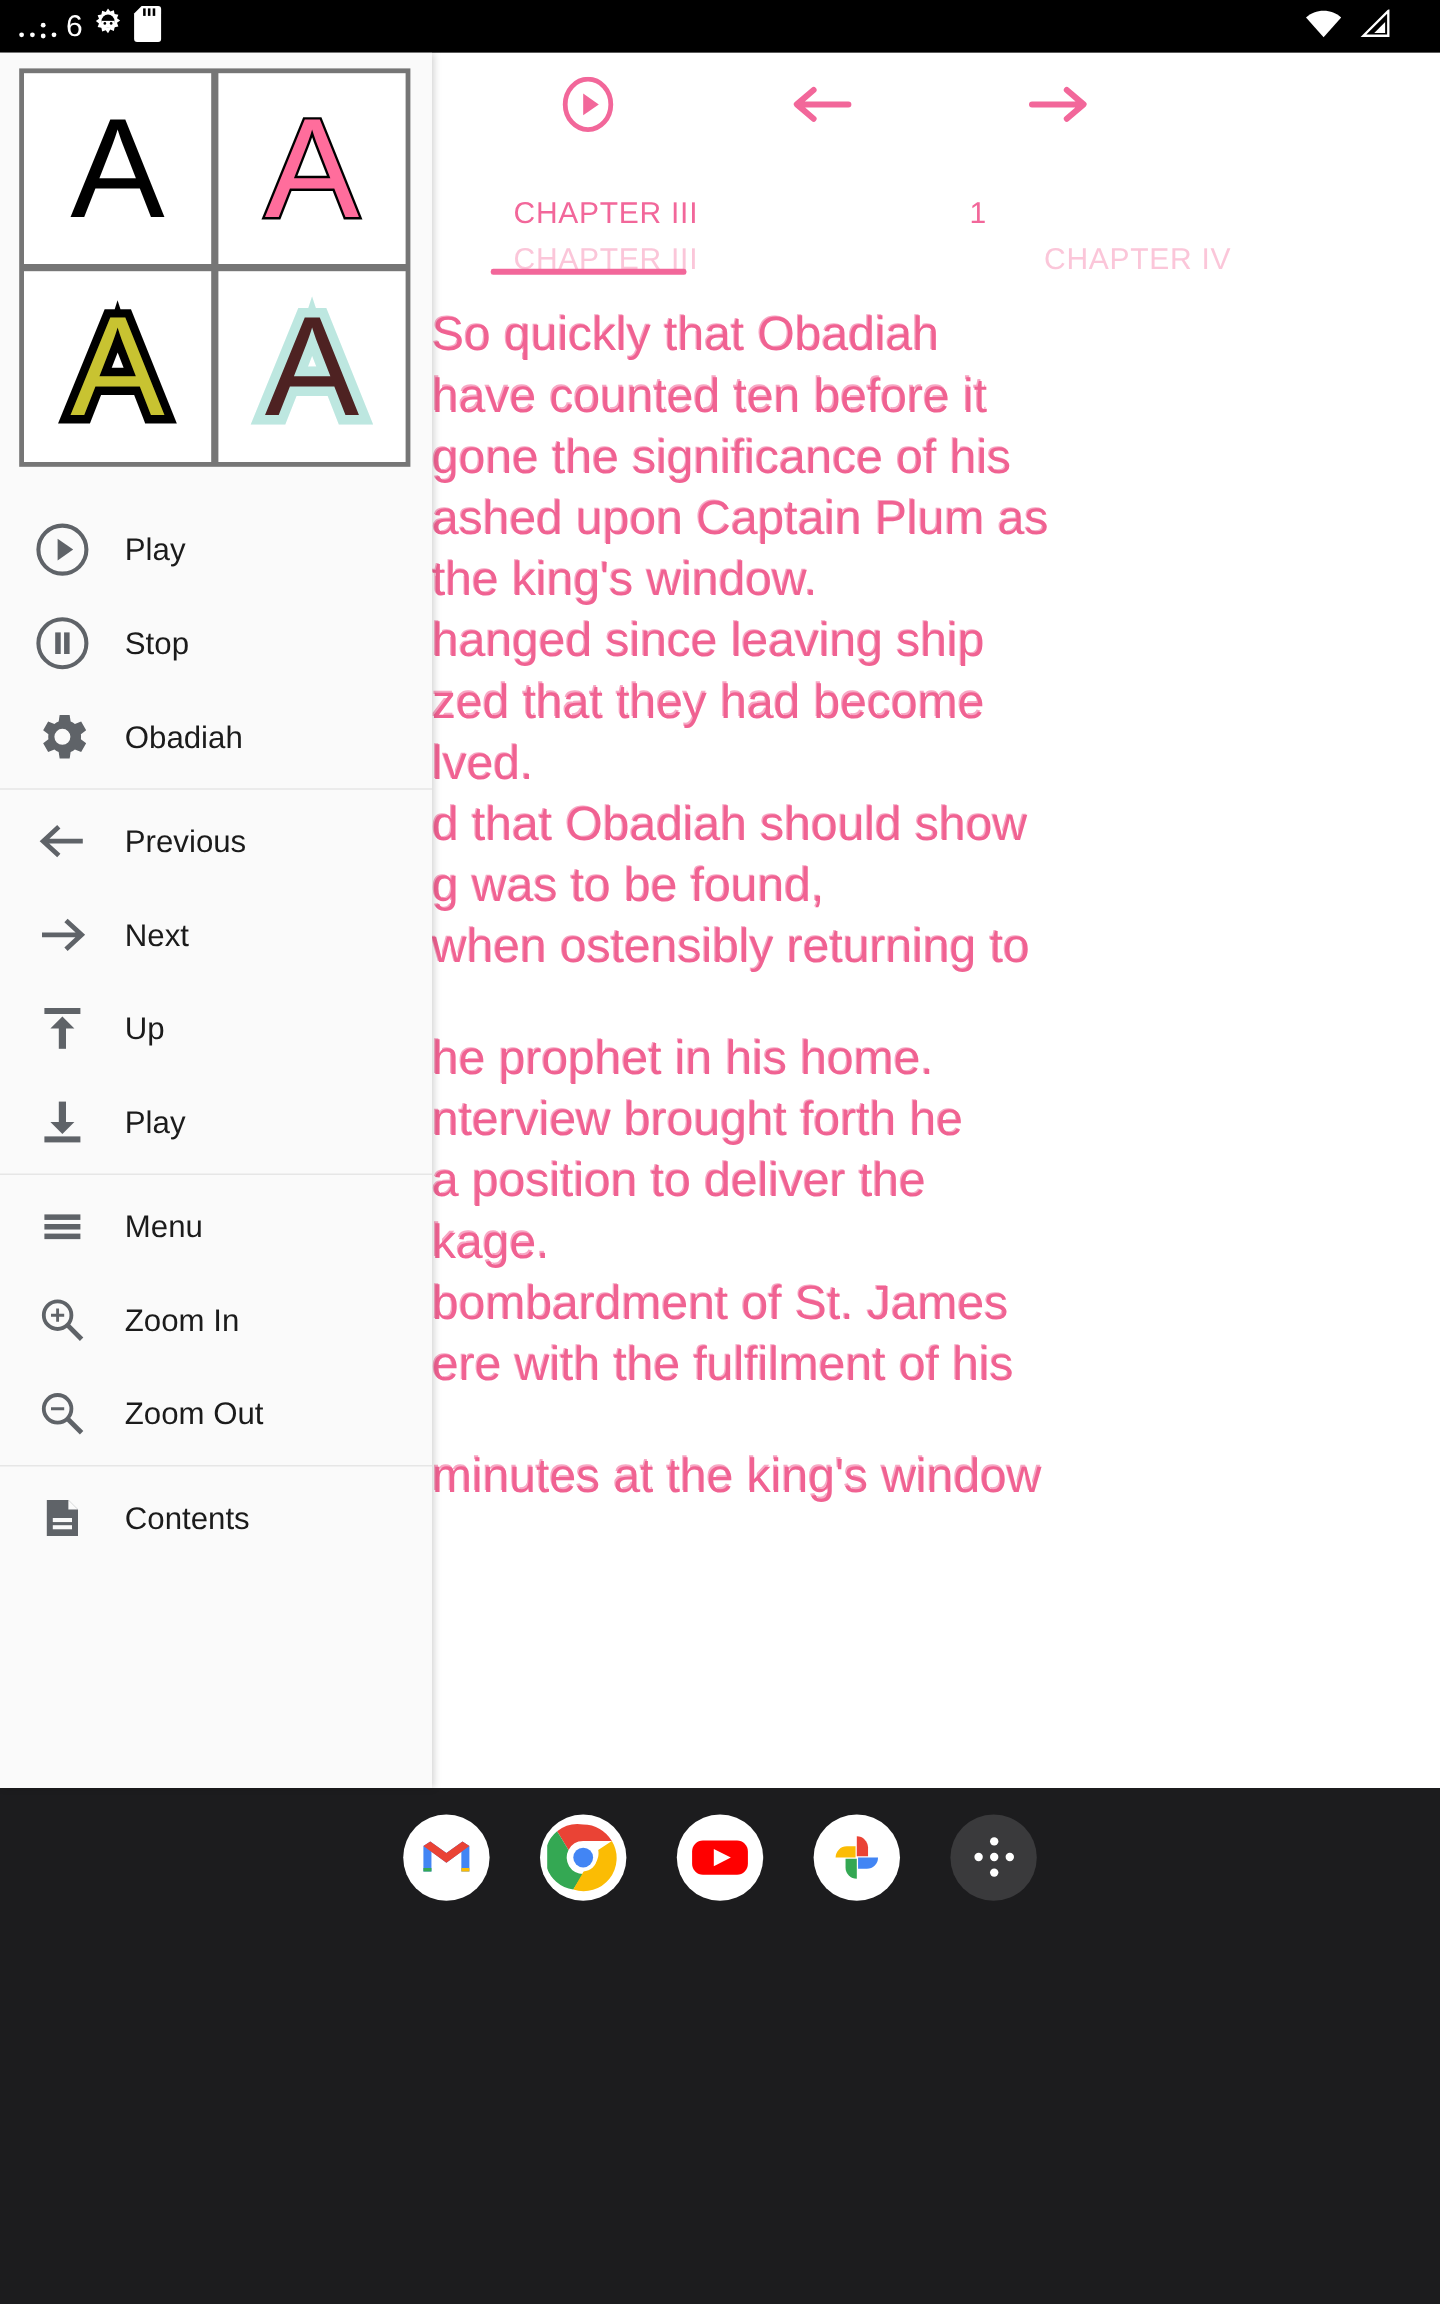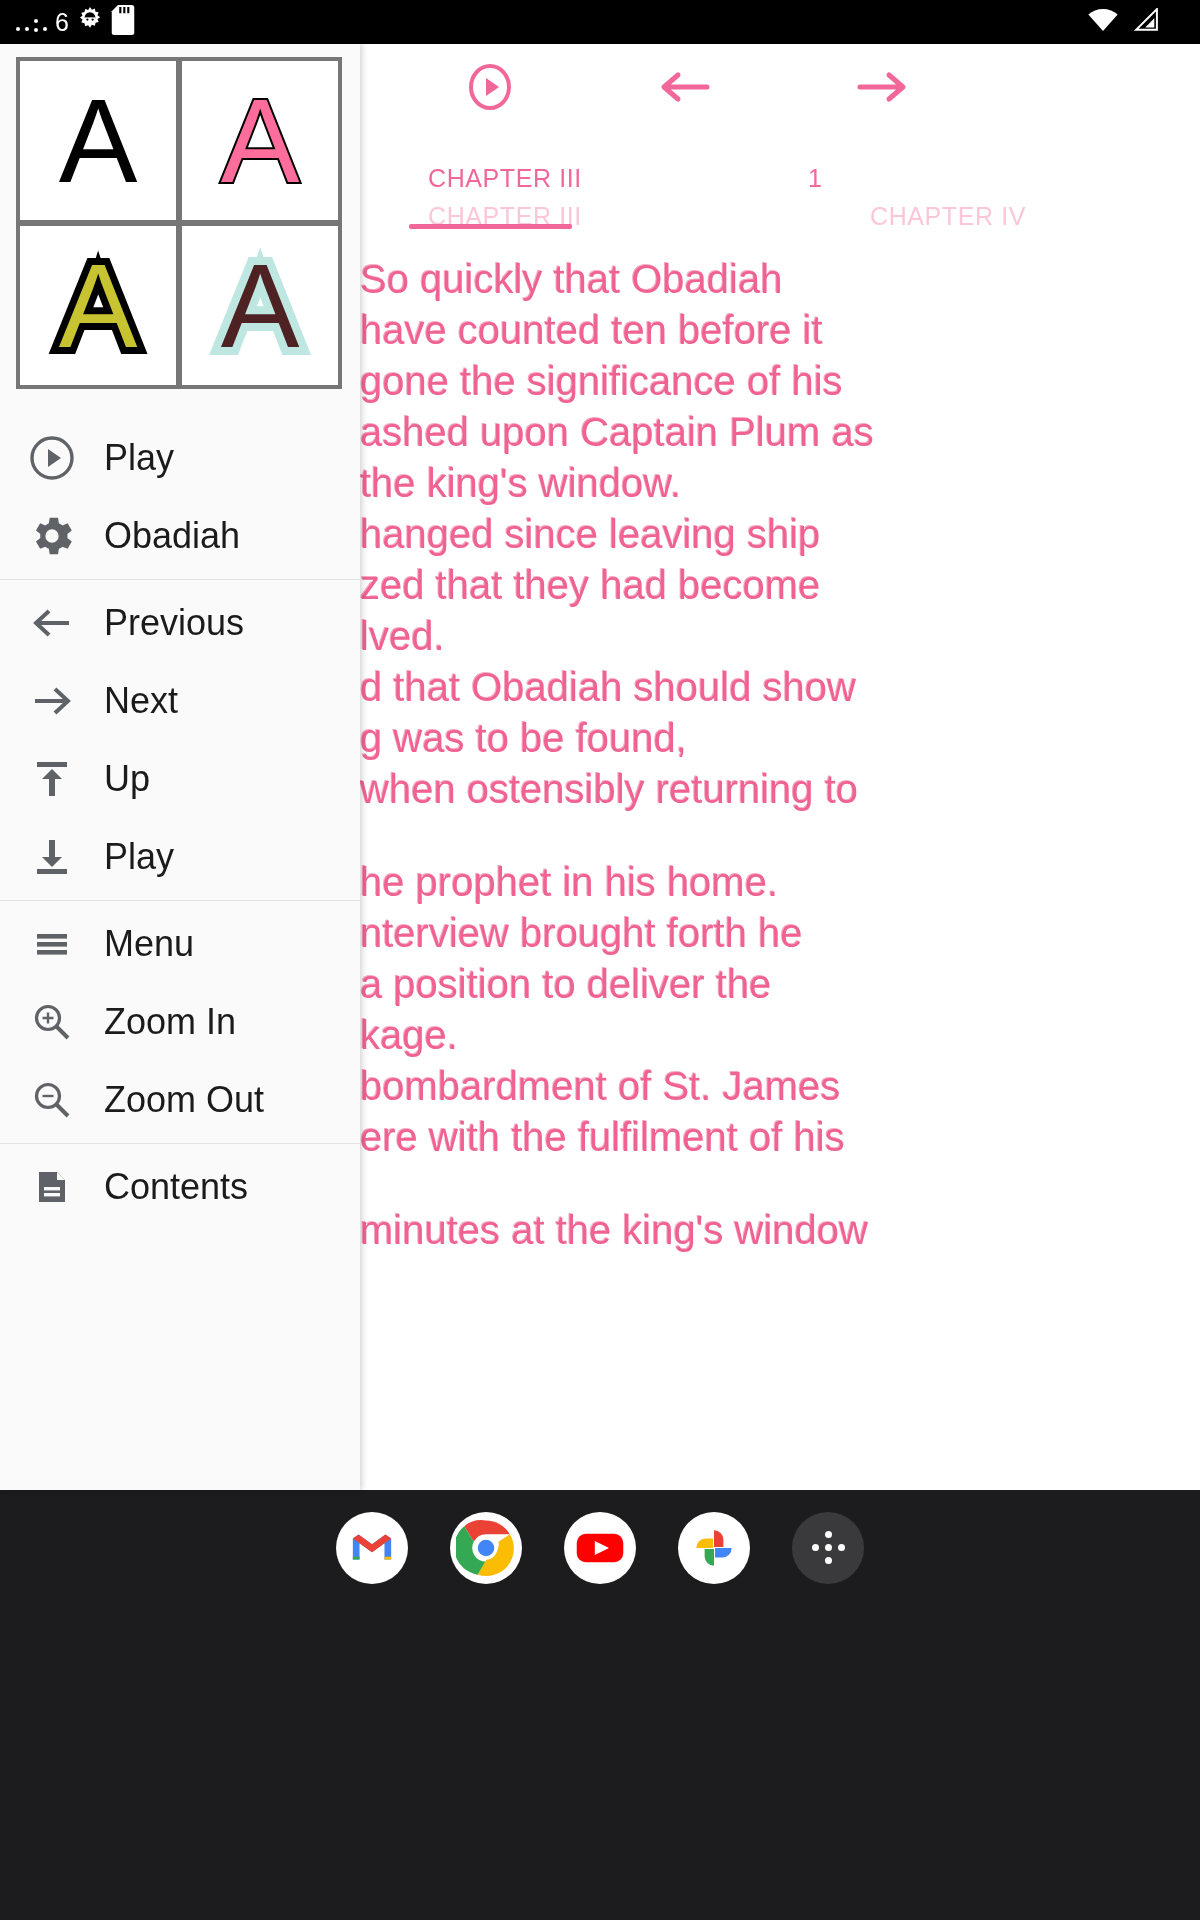--- a/index.html
+++ b/index.html
@@ -99,21 +99,21 @@
   .glyph-mint   { color: #4e2222; -webkit-text-stroke: 16px #bde7e0; paint-order: stroke fill; }
 
   .menu { position: absolute; left: 0; top: 375px; width: 360px; }
   .menu-item {
     position: relative; height: 78px; display: flex; align-items: center;
   }
   .menu-icon {
     width: 104px; min-width: 104px; display: flex;
     align-items: center; justify-content: center;
   }
-  .menu-label { font-size: 36px; color: #1b1b1b; }
+  .menu-label { font-size: 26px; color: #1b1b1b; }
   .divider { height: 1px; background: #e2e2e2; margin: 4px 0; }
 
   
   .dock {
     position: absolute; left: 0; top: 1490px; width: 1200px; height: 430px;
     background: #1c1c1e;
   }
   .dock-row {
     position: absolute; left: 0; top: 0; width: 1200px; height: 115px;
     display: flex; align-items: center; justify-content: center; gap: 42px;
@@ -255,20 +255,30 @@
         <span class="menu-icon">
           <svg width="50" height="50" viewBox="0 0 50 50">
             <circle cx="25" cy="25" r="20" fill="none" stroke="#5f6368" stroke-width="3.4"></circle>
             <path d="M21 16l13 9-13 9z" fill="#5f6368"></path>
           </svg>
         </span>
         <span class="menu-label">Play</span>
       </div>
       <div class="menu-item">
         <span class="menu-icon">
+          <svg width="50" height="50" viewBox="0 0 50 50">
+            <circle cx="25" cy="25" r="20" fill="none" stroke="#5f6368" stroke-width="3.4"></circle>
+            <rect x="19" y="16" width="4.6" height="18" fill="#5f6368"></rect>
+            <rect x="26.4" y="16" width="4.6" height="18" fill="#5f6368"></rect>
+          </svg>
+        </span>
+        <span class="menu-label">Stop</span>
+      </div>
+      <div class="menu-item">
+        <span class="menu-icon">
           <svg width="50" height="50" viewBox="0 0 24 24">
             <path fill="#5f6368" d="M19.4 13a7.8 7.8 0 000-2l2.1-1.6-2-3.5-2.5 1a7.6 7.6 0 00-1.7-1l-.4-2.6h-4l-.4 2.6a7.6 7.6 0 00-1.7 1l-2.5-1-2 3.5L6.4 11a7.8 7.8 0 000 2l-2.1 1.6 2 3.5 2.5-1c.5.4 1.1.8 1.7 1l.4 2.6h4l.4-2.6c.6-.2 1.2-.6 1.7-1l2.5 1 2-3.5zM12 15.2A3.2 3.2 0 1115.2 12 3.2 3.2 0 0112 15.2z"></path>
           </svg>
         </span>
         <span class="menu-label">Obadiah</span>
       </div>
 
       <div class="divider"></div>
 
       <div class="menu-item">

